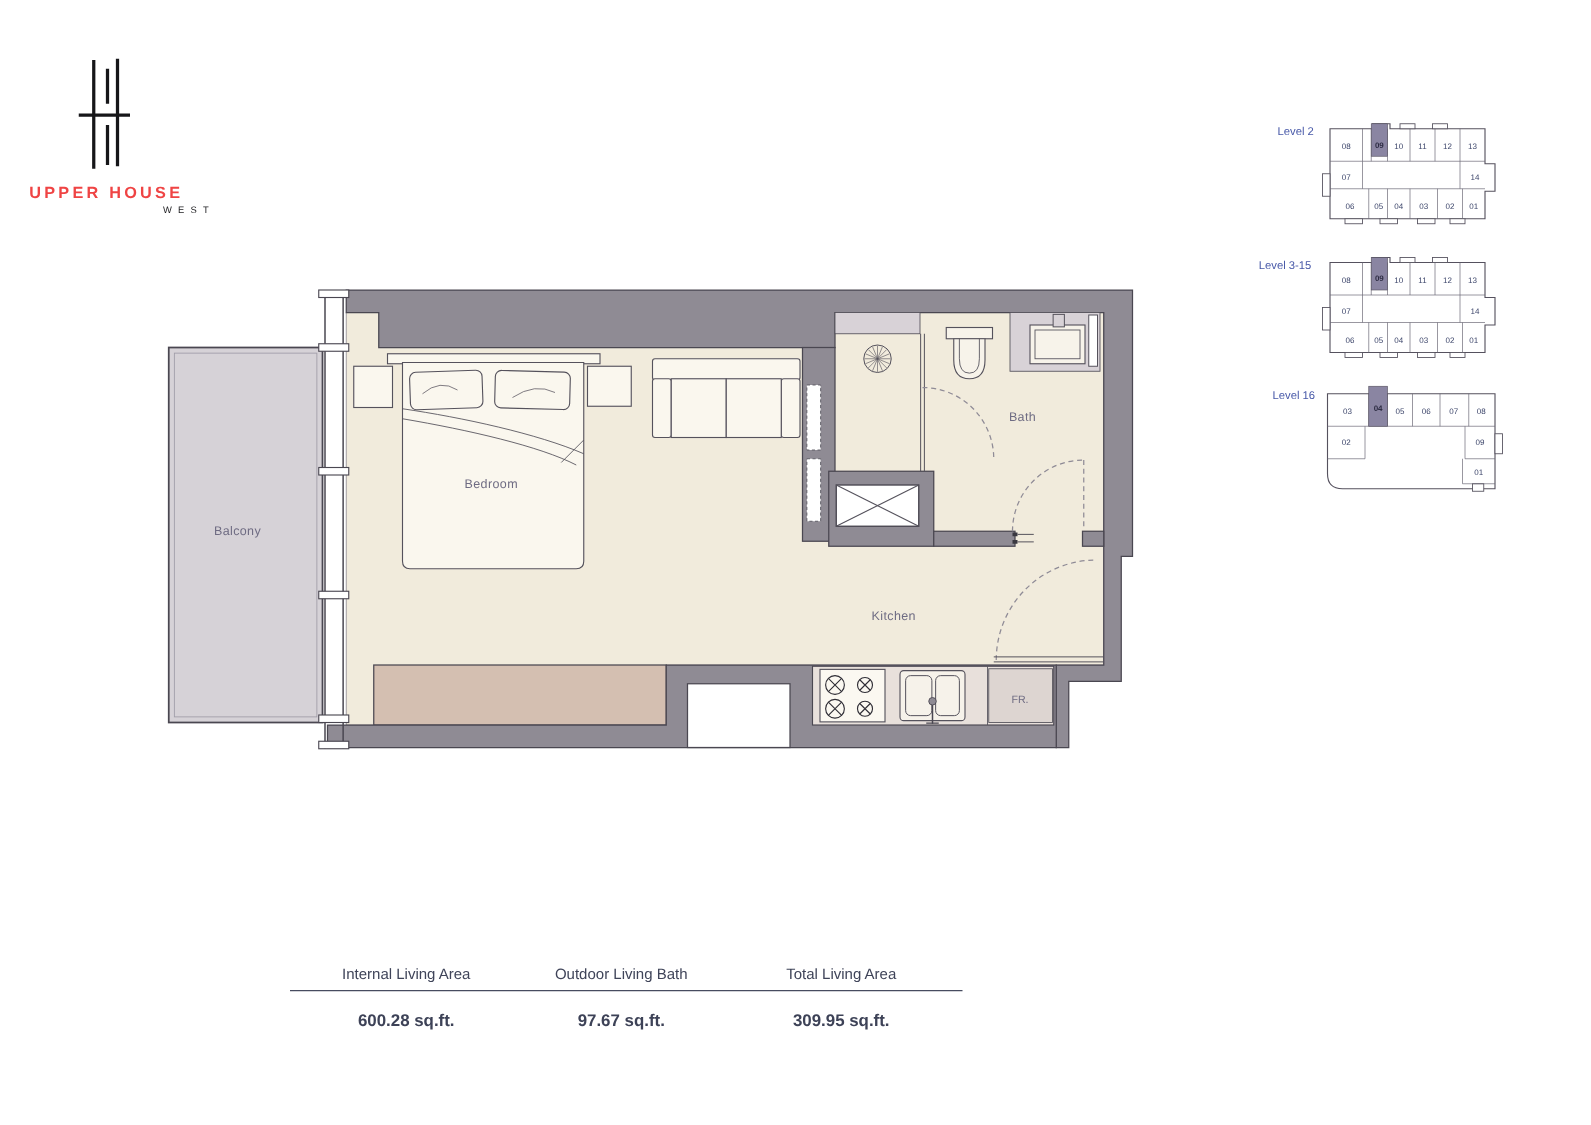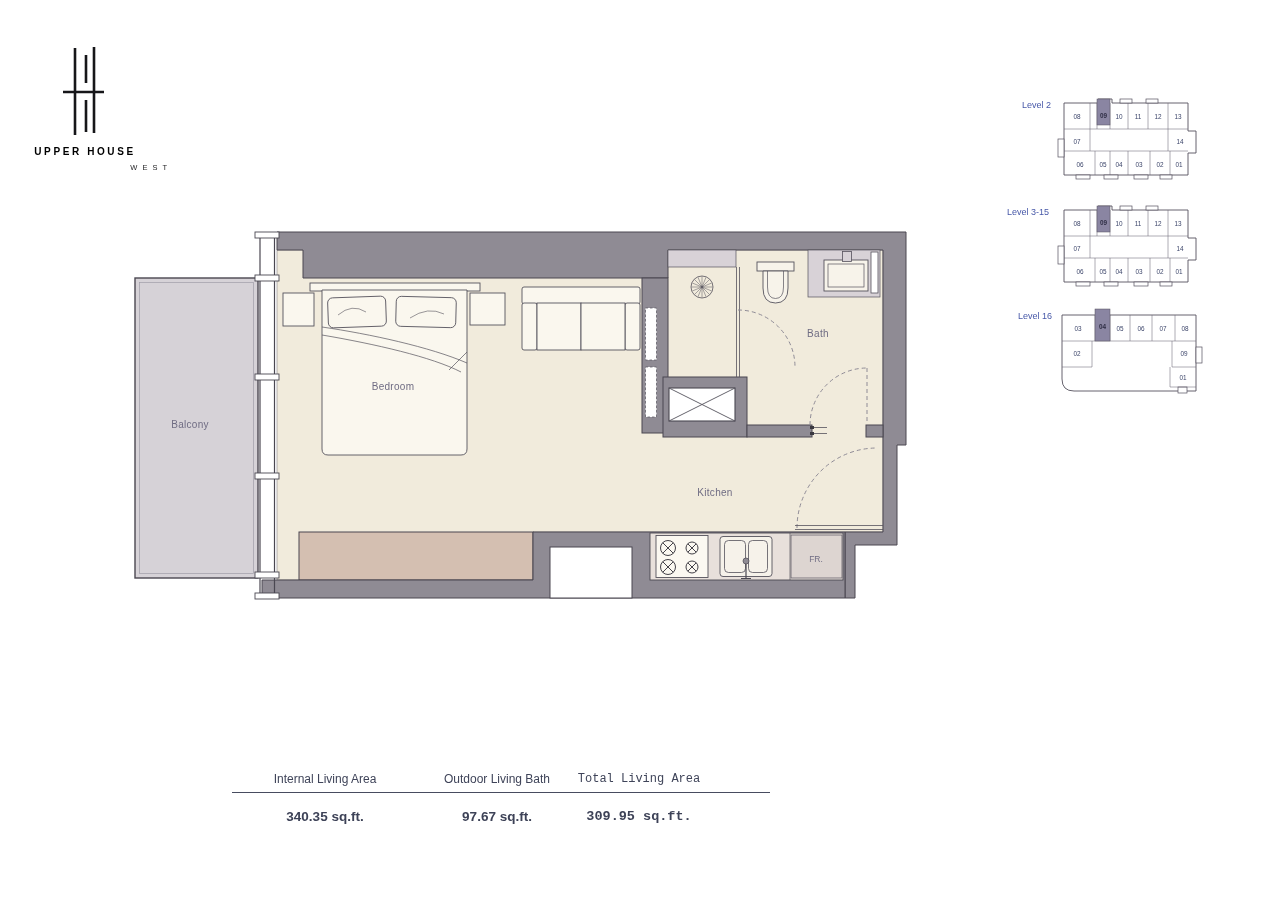--- a/index.html
+++ b/index.html
@@ -1,21 +1,21 @@
 <!DOCTYPE html>
 <html style="--wall: #8f8b94; --floor: #f1ebdc; --balcony-fill: #d6d2d7; --counter: #e8e0db; --wardrobe: #d4bfb1; --unit-highlight: #8a85a2; --title-text: #3d4257; --level-label: #4758a8; --room-label: #6f6c83;"><head>
 <meta charset="utf-8">
 <style>
   html,body{margin:0;padding:0;background:#fff;}
   #page{position:relative;width:1273px;height:900px;background:#fff;overflow:hidden;
         font-family:"Liberation Sans",sans-serif;}
   .abs{position:absolute;}
   
   #brand-name{position:absolute;left:10px;top:146px;width:150px;text-align:center;
-    font-size:10px;font-weight:600;letter-spacing:2.6px;color:#000000;}
+    font-size:13px;font-weight:600;letter-spacing:2.6px;color:#ef4444;}
   #brand-tagline{position:absolute;left:22px;top:163px;width:150px;text-align:right;
     font-size:7.5px;font-weight:400;letter-spacing:5px;color:#1d1d20;}
   #page-title{position:absolute;left:338px;top:90px;width:320px;text-align:center;
     font-size:19px;font-weight:600;letter-spacing:2.4px;color:var(--title-text,#3d4257);}
   
   .level-label{font-size:9px;fill:var(--level-label,#4758a8);font-weight:400;}
   .unit-num{font-size:6.4px;fill:#3c456a;text-anchor:middle;}
   .unit-num-hl{font-size:6.4px;fill:#2e2d44;font-weight:700;text-anchor:middle;}
   .kp-outline{fill:#fff;stroke:#55515e;stroke-width:0.9;}
   .kp-line{stroke:#6b6875;stroke-width:0.55;fill:none;}
@@ -334,26 +334,26 @@
       <text class="unit-num" x="185" y="26">08</text>
       <text class="unit-num" x="77" y="51">02</text>
       <text class="unit-num" x="184" y="51">09</text>
       <text class="unit-num" x="183" y="75">01</text>
     </g>
   </svg>
 
   <div>
     <div class="stat-col" style="left:232px;">
       <div class="stat-label">Internal Living Area</div>
-      <div class="stat-value">340.35 sq.ft.</div>
+      <div class="stat-value">600.28 sq.ft.</div>
     </div>
     <div class="stat-col" style="left:404px;">
       <div class="stat-label">Outdoor Living Bath</div>
       <div class="stat-value">97.67 sq.ft.</div>
     </div>
-    <div class="stat-col" style="left:546px;font-family:Liberation Mono, monospace;">
+    <div class="stat-col" style="left:580px;">
       <div class="stat-label">Total Living Area</div>
       <div class="stat-value">309.95 sq.ft.</div>
     </div>
     <div id="stat-rule"></div>
   </div>
 
 </div>
 
 </body></html>

